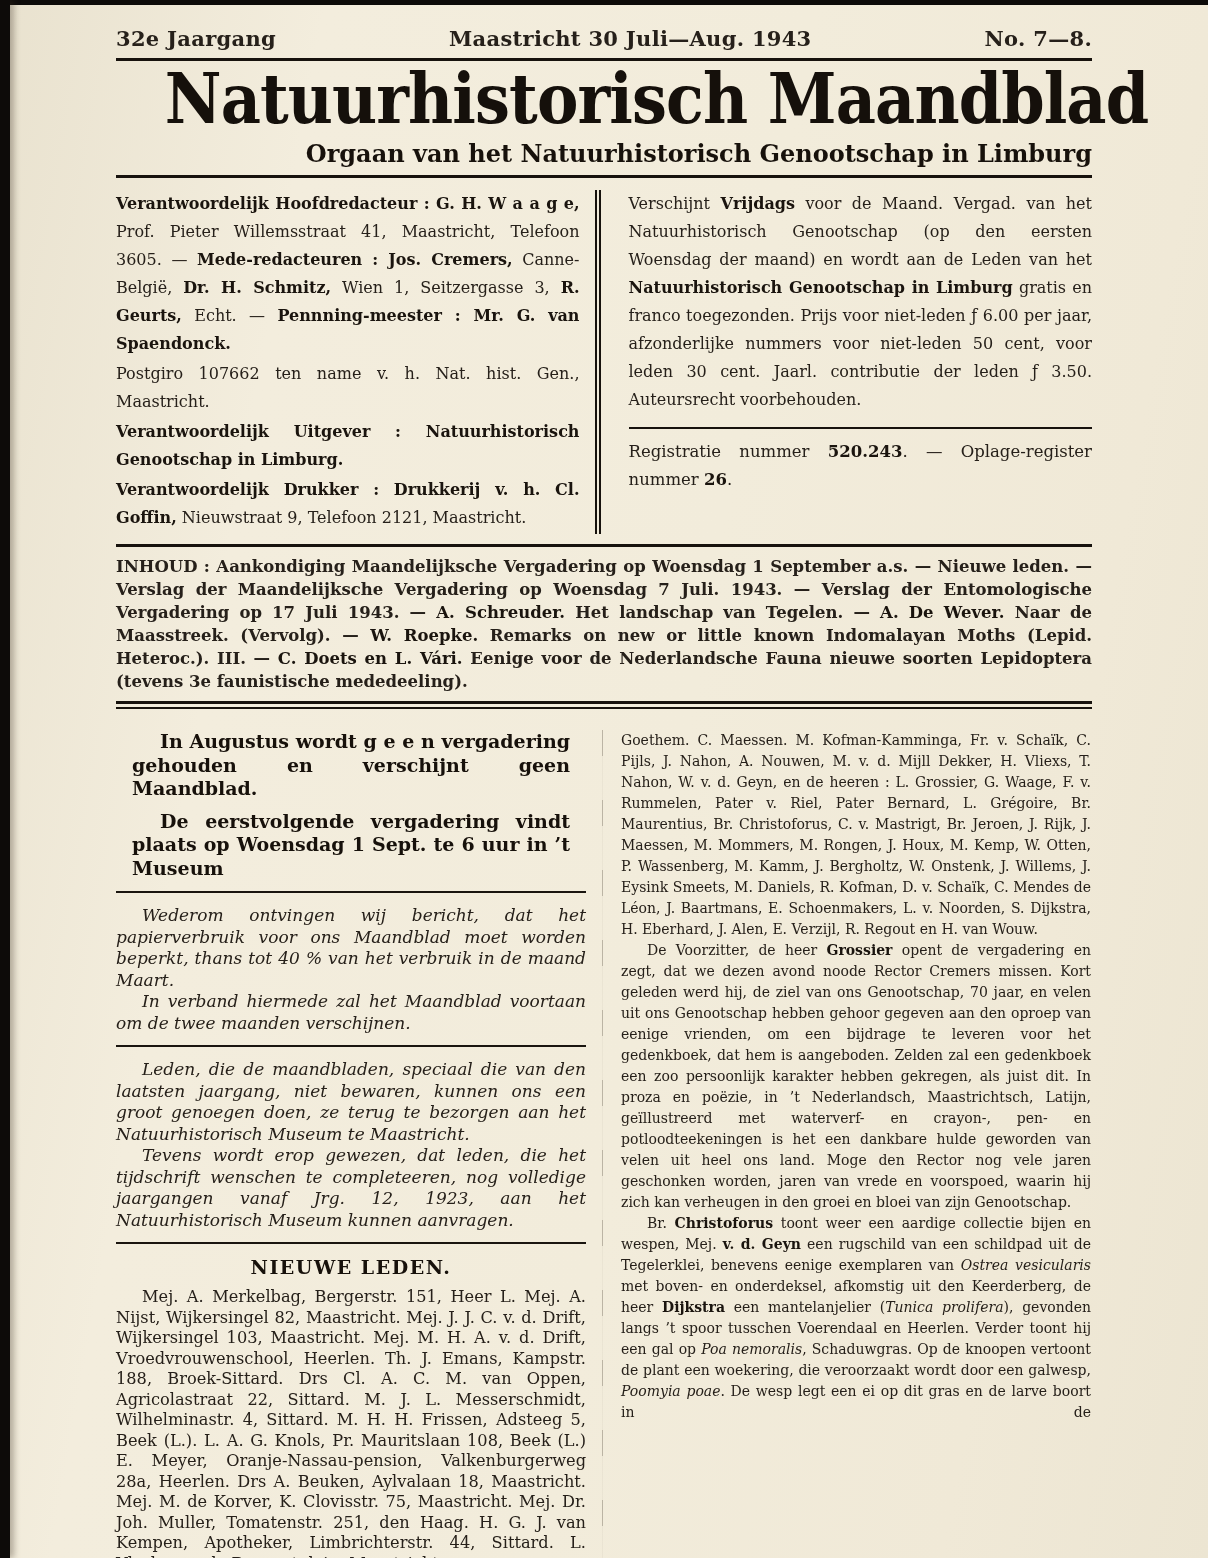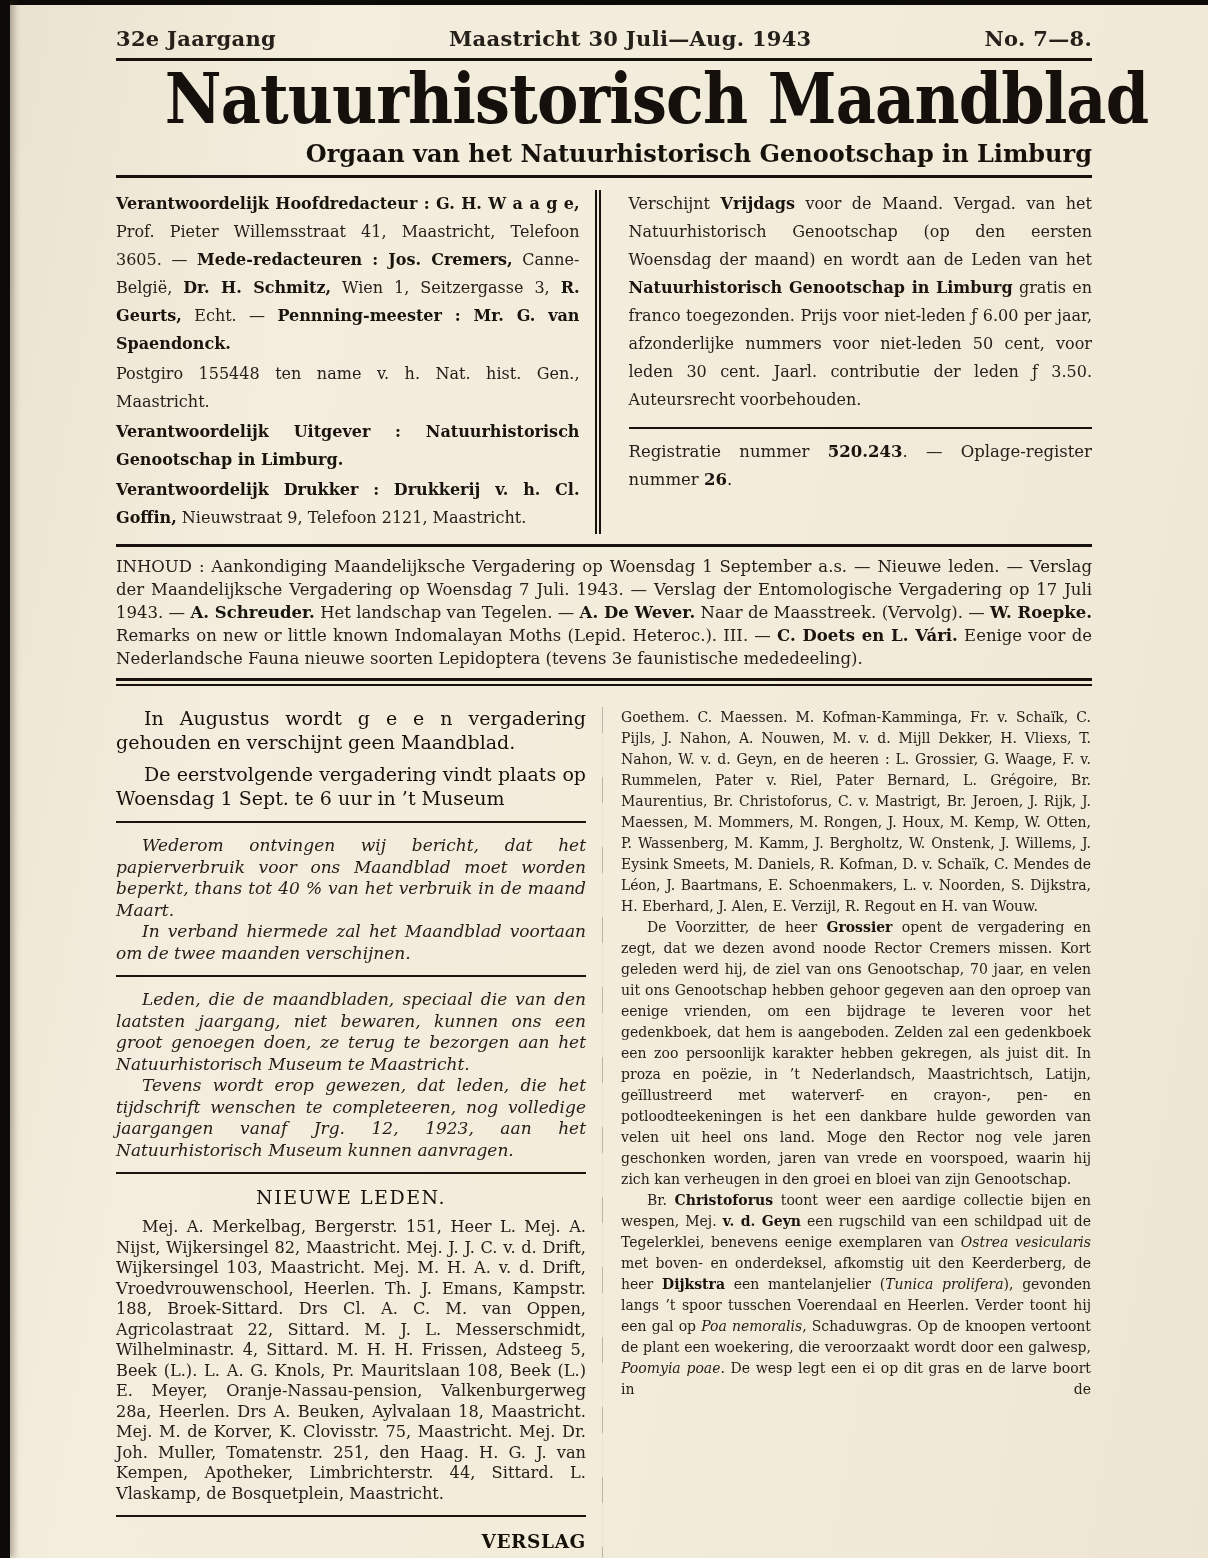--- a/index.html
+++ b/index.html
@@ -29,34 +29,34 @@
   .colophon .ccol{flex:1;min-width:0;}
   .ccol-left{padding-right:15px;}
   .ccol-right{padding-left:28px;}
   .cdivider{width:2px;border-left:2px solid #17120d;border-right:2px solid #17120d;}
   .colophon p{margin:0 0 2px;}
   .reg-rule{border:0;border-top:2.5px solid #17120d;margin:13px 0 9px;}
   .registration{font-size:16.5px;}
 
   
   .rule-inhoud{margin-top:10px;}
-  .inhoud{font-size:16.5px;line-height:23px;text-align:justify;margin:8px 0 0;}
+  .inhoud{font-size:16.5px;line-height:23px;text-align:justify;margin:8px 0 0;font-weight:bold;}
   .double-rule{height:3px;border-top:3px solid #17120d;border-bottom:2px solid #17120d;margin-top:8px;}
 
   
   .body-cols{display:flex;margin-top:21px;}
   .bcol{width:470px;min-width:0;}
   .bcol-left{margin-right:16px;}
   .bcol-right{margin-left:18px;}
   .col-sep{width:1px;background:repeating-linear-gradient(to bottom,rgba(45,35,22,.28) 0 26px,rgba(45,35,22,.04) 26px 70px);}
 
-  .notice{font-weight:normal;font-size:19px;line-height:23.5px;text-align:justify;text-indent:28px;margin:0 0 9px;color:#17110b;}
+  .notice{font-weight:bold;font-size:19px;line-height:23.5px;text-align:justify;text-indent:28px;margin:0 16px 9px;color:#17110b;}
   .lrule{border:0;border-top:2.5px solid #1a150f;margin:11px 0 12px;}
   .it{font-style:italic;font-size:17px;line-height:21.5px;text-align:justify;text-indent:26px;margin:0;}
-  .section-head{text-align:center;font-weight:normal;font-size:19px;letter-spacing:1.5px;margin:12px 0 9px;color:#17110b;}
+  .section-head{text-align:center;font-weight:bold;font-size:19px;letter-spacing:1.5px;margin:12px 0 9px;color:#17110b;}
   .verslag-head{text-align:right;font-weight:bold;font-size:18.5px;line-height:25px;letter-spacing:.6px;margin:12px 0 10px;color:#17110b;}
   .small-list{font-size:16.2px;line-height:20.5px;text-align:justify;text-indent:26px;margin:0;}
   .body-text{font-size:14px;line-height:21px;text-align:justify;text-indent:26px;margin:0;}
   .no-indent{text-indent:0;}
   .spread-last{text-align-last:justify;}
   b{color:#1a140e;}
 </style>
 </head>
 <body>
 
@@ -73,21 +73,21 @@
         <span>No. 7—8.</span>
       </div>
       <hr class="rule rule-meta">
       <h1 class="title">Natuurhistorisch Maandblad</h1>
       <div class="subtitle">Orgaan van het Natuurhistorisch Genootschap in Limburg</div>
       <hr class="rule rule-sub">
 
       <div class="colophon">
         <div class="ccol ccol-left">
           <p><b>Verantwoordelijk Hoofdredacteur : G. H. W a a g e,</b><span> Prof. Pieter Willemsstraat 41, Maastricht, Telefoon 3605. — </span><b>Mede-redacteuren : Jos. Cremers,</b><span> Canne-België, </span><b>Dr. H. Schmitz,</b><span> Wien 1, Seitzergasse 3, </span><b>R. Geurts,</b><span> Echt. — </span><b>Pennning-meester : Mr. G. van Spaendonck.</b></p>
-          <p>Postgiro 155448 ten name v. h. Nat. hist. Gen., Maastricht.</p>
+          <p>Postgiro 107662 ten name v. h. Nat. hist. Gen., Maastricht.</p>
           <p><b>Verantwoordelijk Uitgever : Natuurhistorisch Genootschap in Limburg.</b></p>
           <p><b>Verantwoordelijk Drukker : Drukkerij v. h. Cl. Goffin,</b><span> Nieuwstraat 9, Telefoon 2121, Maastricht.</span></p>
         </div>
         <div class="cdivider"></div>
         <div class="ccol ccol-right">
           <p><span>Verschijnt </span><b>Vrijdags</b><span> voor de Maand. Vergad. van het Natuurhistorisch Genootschap (op den eersten Woensdag der maand) en wordt aan de Leden van het </span><b>Natuurhistorisch Genootschap in Limburg</b><span> gratis en franco toegezonden. Prijs voor niet-leden ƒ 6.00 per jaar, afzonderlijke nummers voor niet-leden 50 cent, voor leden 30 cent. Jaarl. contributie der leden ƒ 3.50. Auteursrecht voorbehouden.</span></p>
           <hr class="reg-rule">
           <p class="registration"><span>Registratie nummer </span><b>520.243</b><span>. — Oplage-register nummer </span><b>26</b><span>.</span></p>
         </div>
       </div>

